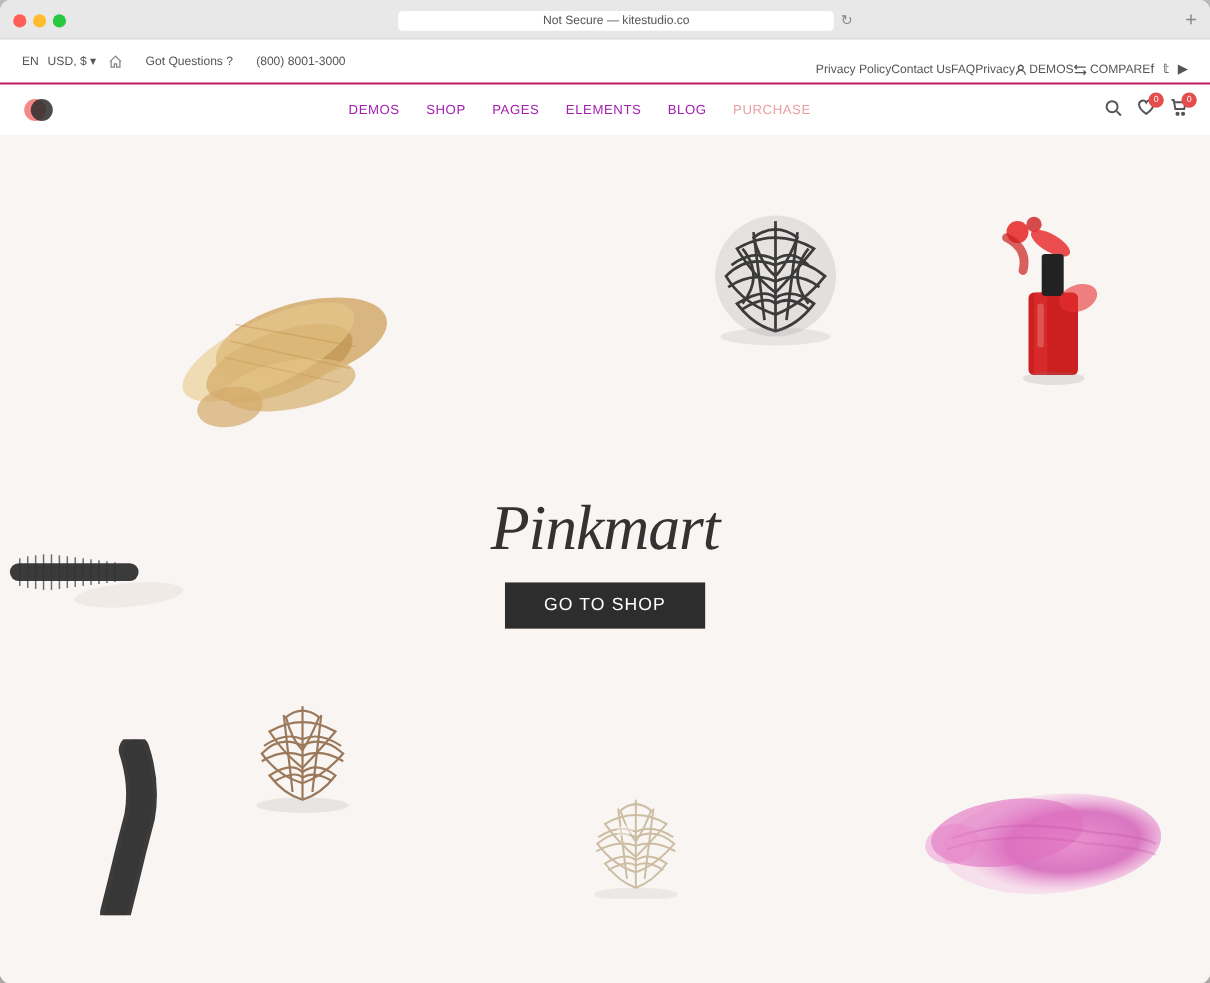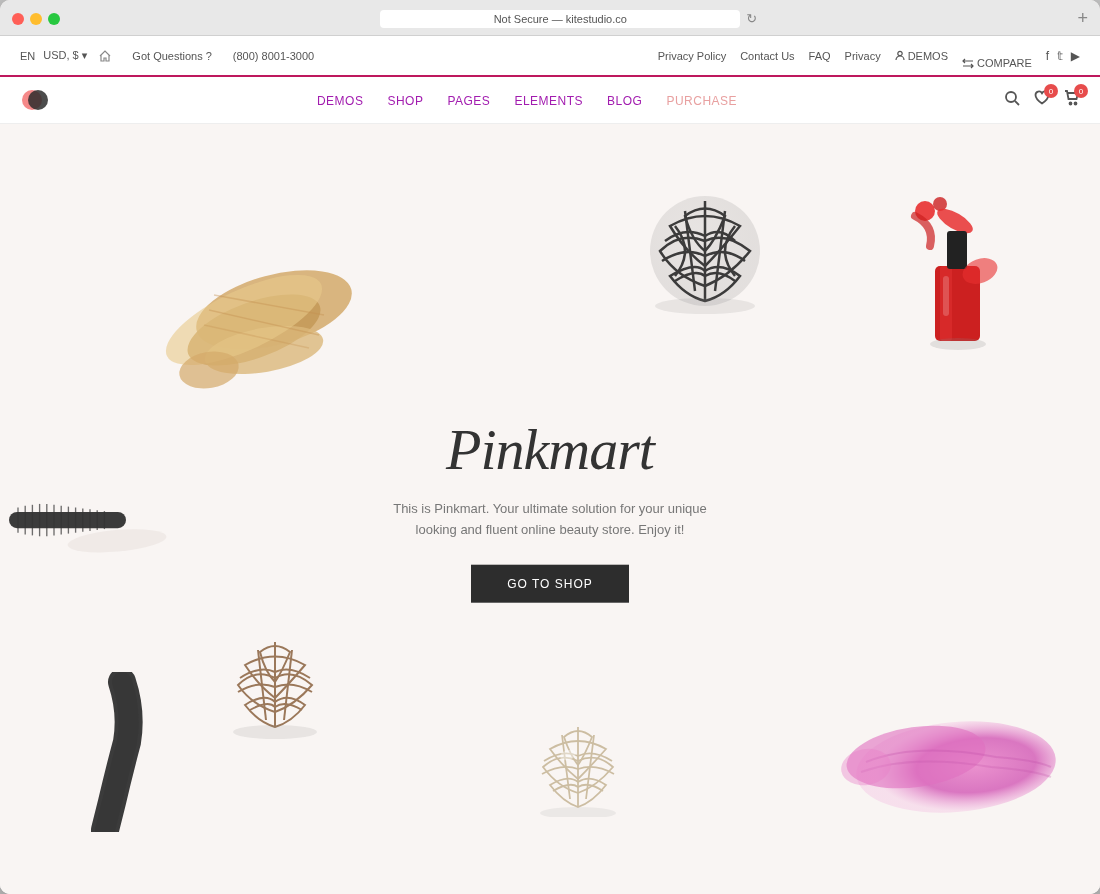--- a/index.html
+++ b/index.html
@@ -58,21 +58,21 @@
       margin: 0 40px;
     }
 
     .address-input {
       background: white;
       border: none;
       border-radius: 4px;
       padding: 3px 10px;
       font-size: 11px;
       color: #555;
-      width: 360px;
+      width: 396px;
       text-align: center;
       outline: none;
     }
 
     .reload-btn {
       font-size: 13px;
       color: #888;
       margin-left: 6px;
       cursor: pointer;
     }
@@ -107,22 +107,21 @@
     }
 
     .utility-left {
       display: flex;
       align-items: center;
       gap: 12px;
     }
 
     .utility-right {
       display: flex;
-      align-items: center;
-      gap: 14px;
+      align-items: flex-end;
     }
 
     .lang-currency {
       display: flex;
       gap: 8px;
       align-items: center;
     }
 
     .phone-section {
       display: flex;
@@ -269,21 +268,21 @@
       line-height: 1.6;
       max-width: 340px;
       margin: 0 auto 24px;
     }
 
     .cta-button {
       display: inline-block;
       background: #2d2d2d;
       color: white;
       padding: 12px 36px;
-      font-size: 12px;
+      font-size: 16px;
       text-transform: uppercase;
       letter-spacing: 1px;
       cursor: pointer;
       border: none;
       font-weight: 500;
     }
 
     
     .product-item {
       position: absolute;
@@ -618,18 +617,17 @@
 
           <path d="M30 60 Q80 40 160 55 Q200 58 215 65" stroke="#c050a8" stroke-width="2" fill="none" opacity="0.3"></path>
           <path d="M25 70 Q75 52 155 65 Q195 68 215 75" stroke="#c050a8" stroke-width="2" fill="none" opacity="0.25"></path>
 
           <ellipse cx="30" cy="65" rx="25" ry="18" fill="#e880c8" opacity="0.4" transform="rotate(-10 30 65)"></ellipse>
         </svg>
       </div>
 
       <div class="hero-center">
         <h1 class="hero-title">Pinkmart</h1>
-        <p class="hero-subtitle">This is Pinkmart. Your ultimate solution for your unique looking and fluent online beauty store. Enjoy it!</p>
         <button class="cta-button">Go to Shop</button>
       </div>
     </div>
   </div>
 </div>
 
 </body></html>

